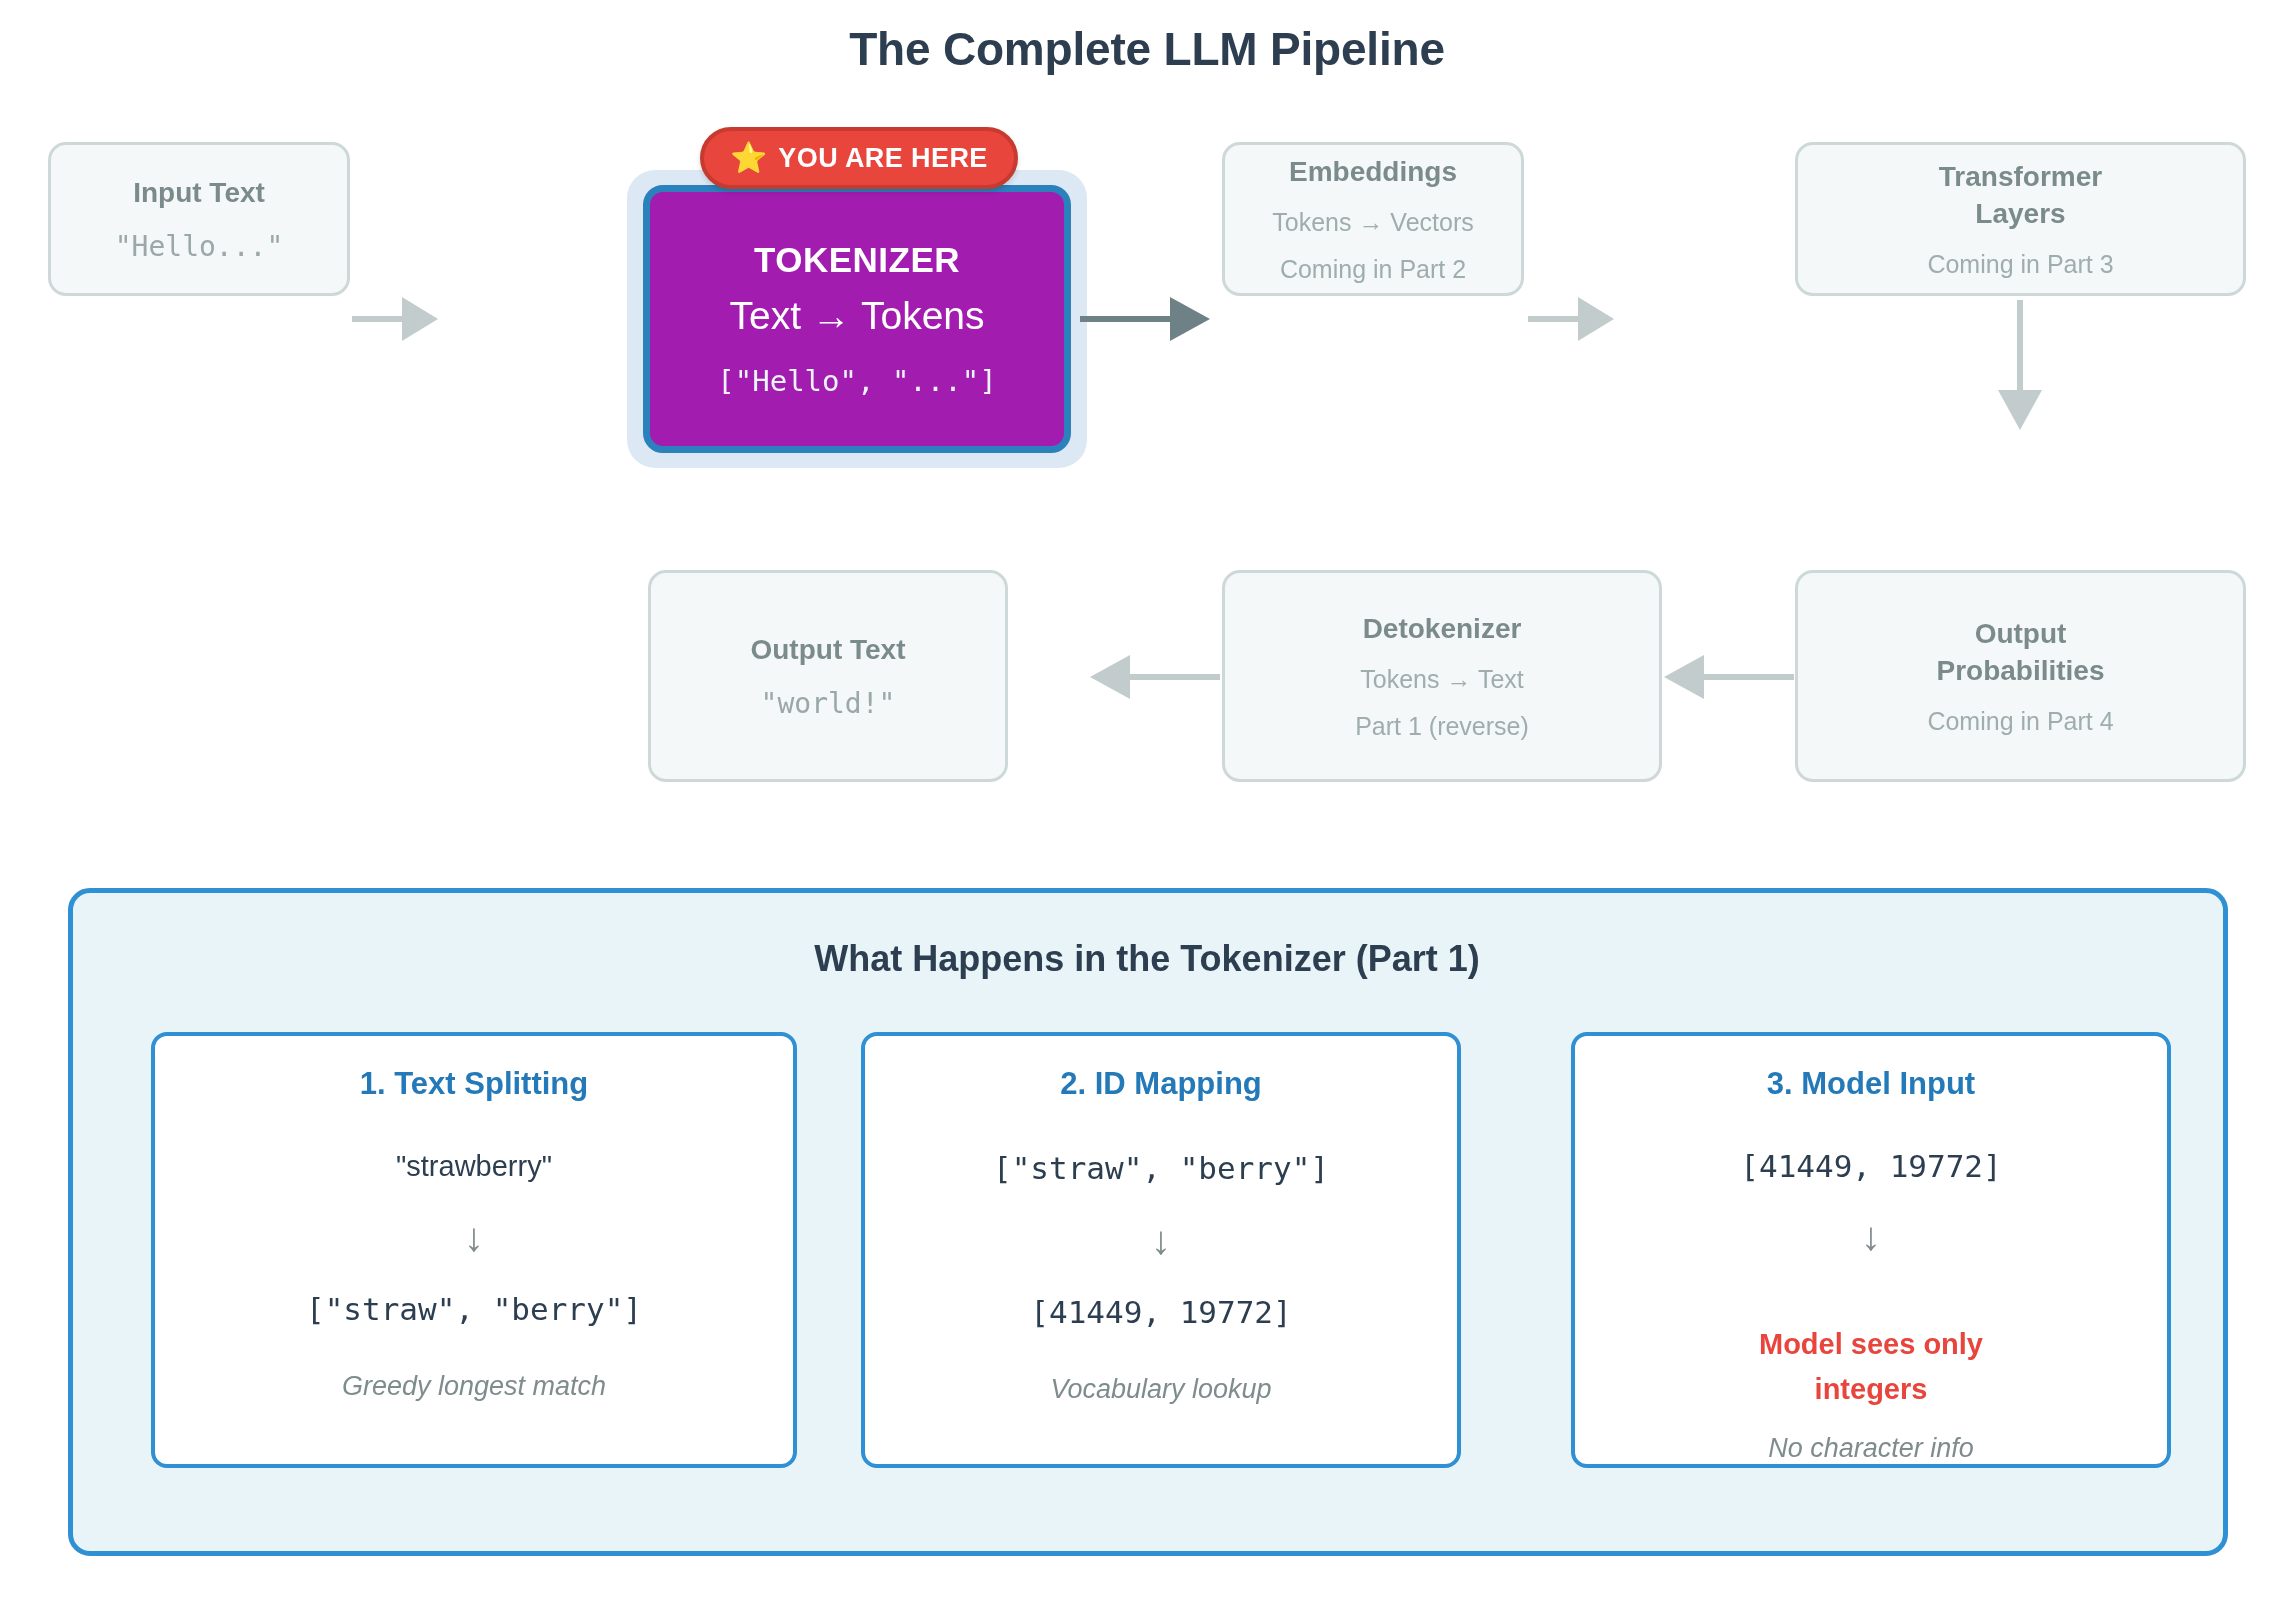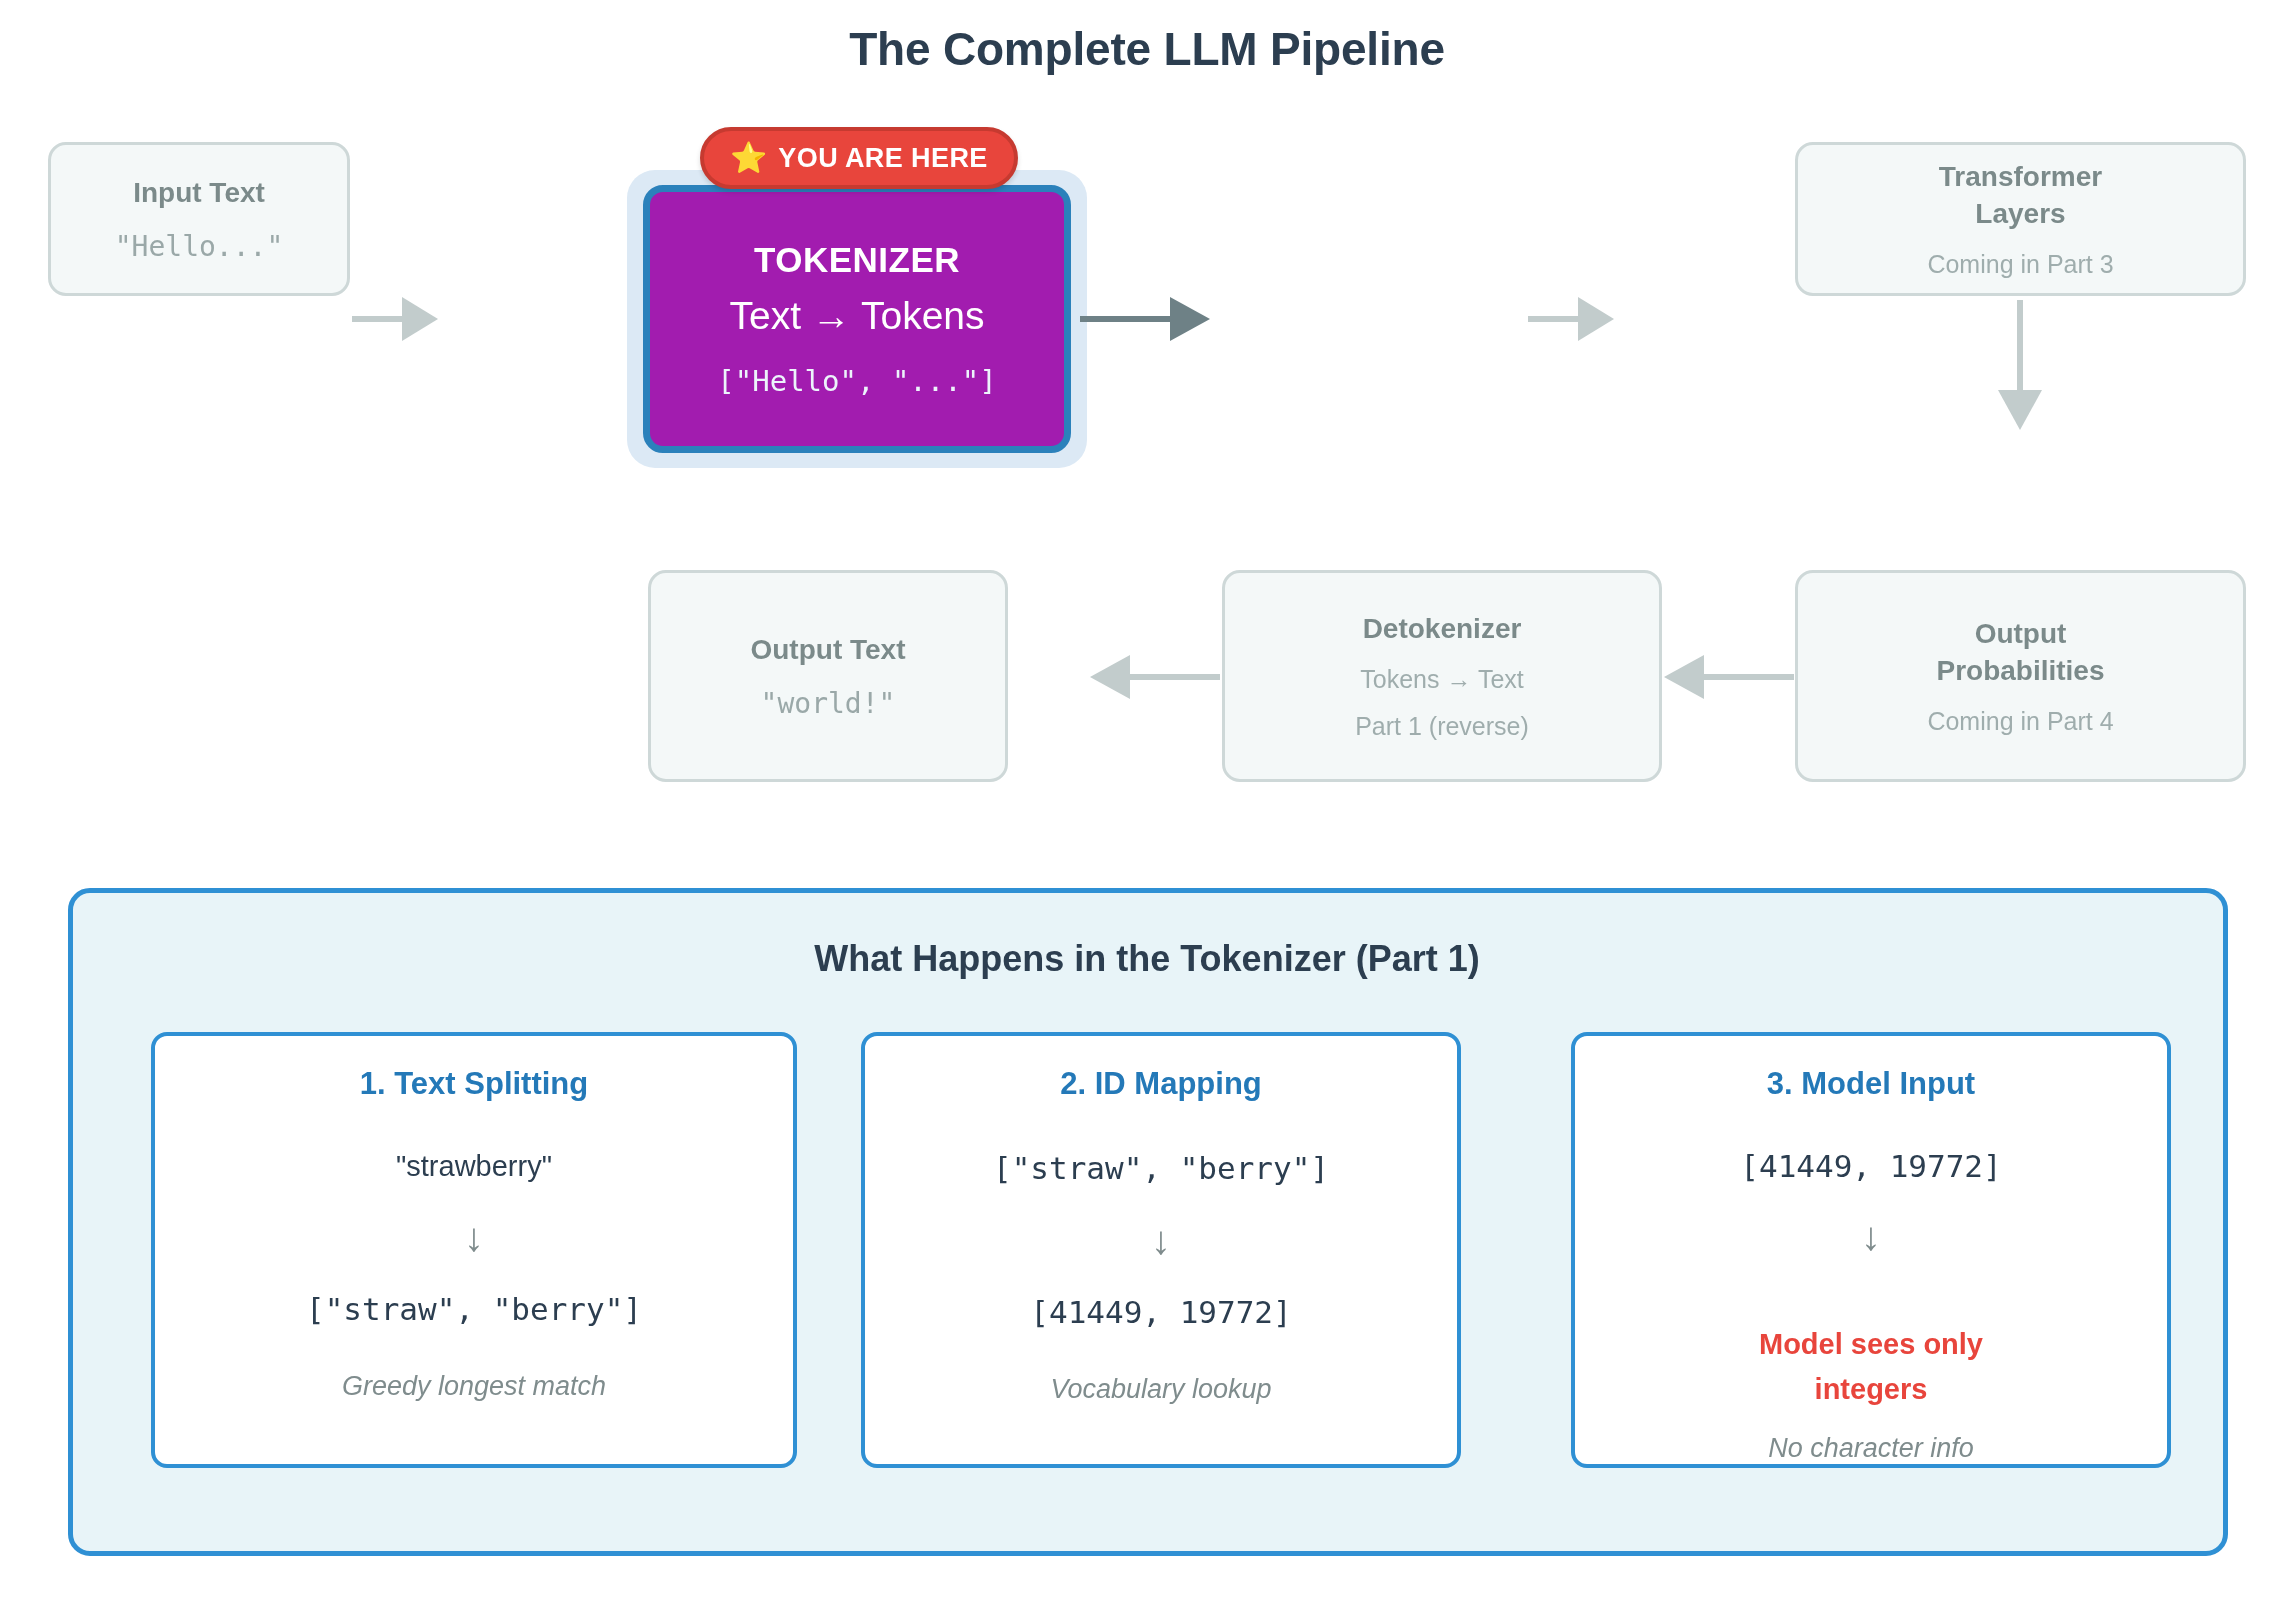--- a/index.html
+++ b/index.html
@@ -235,20 +235,25 @@
   <div id="youarehere-badge" style="left:700px; top:127px;">
     <span class="star">⭐</span>
     <span class="btext">YOU ARE HERE</span>
   </div>
 
   <div class="arrow-h" style="left:1080px; top:297px; width:130px;">
     <div class="shaft" style="width:92px; background:#6e8186;"></div>
     <div class="head" style="border-left:40px solid #6e8186;"></div>
   </div>
 
+  <div class="pbox" id="box-embeddings" style="left:1222px; top:142px; width:302px; height:154px;">
+    <div class="ptitle">Embeddings</div>
+    <div class="psub">Tokens → Vectors</div>
+    <div class="psub">Coming in Part 2</div>
+  </div>
 
   <div class="arrow-h" style="left:1528px; top:297px; width:86px;">
     <div class="shaft" style="width:52px; background:#c2cccc;"></div>
     <div class="head" style="border-left:36px solid #c2cccc;"></div>
   </div>
 
   <div class="pbox" id="box-transformer" style="left:1795px; top:142px; width:451px; height:154px;">
     <div class="ptitle" style="max-width:260px;text-align:center;">Transformer Layers</div>
     <div class="psub">Coming in Part 3</div>
   </div>

